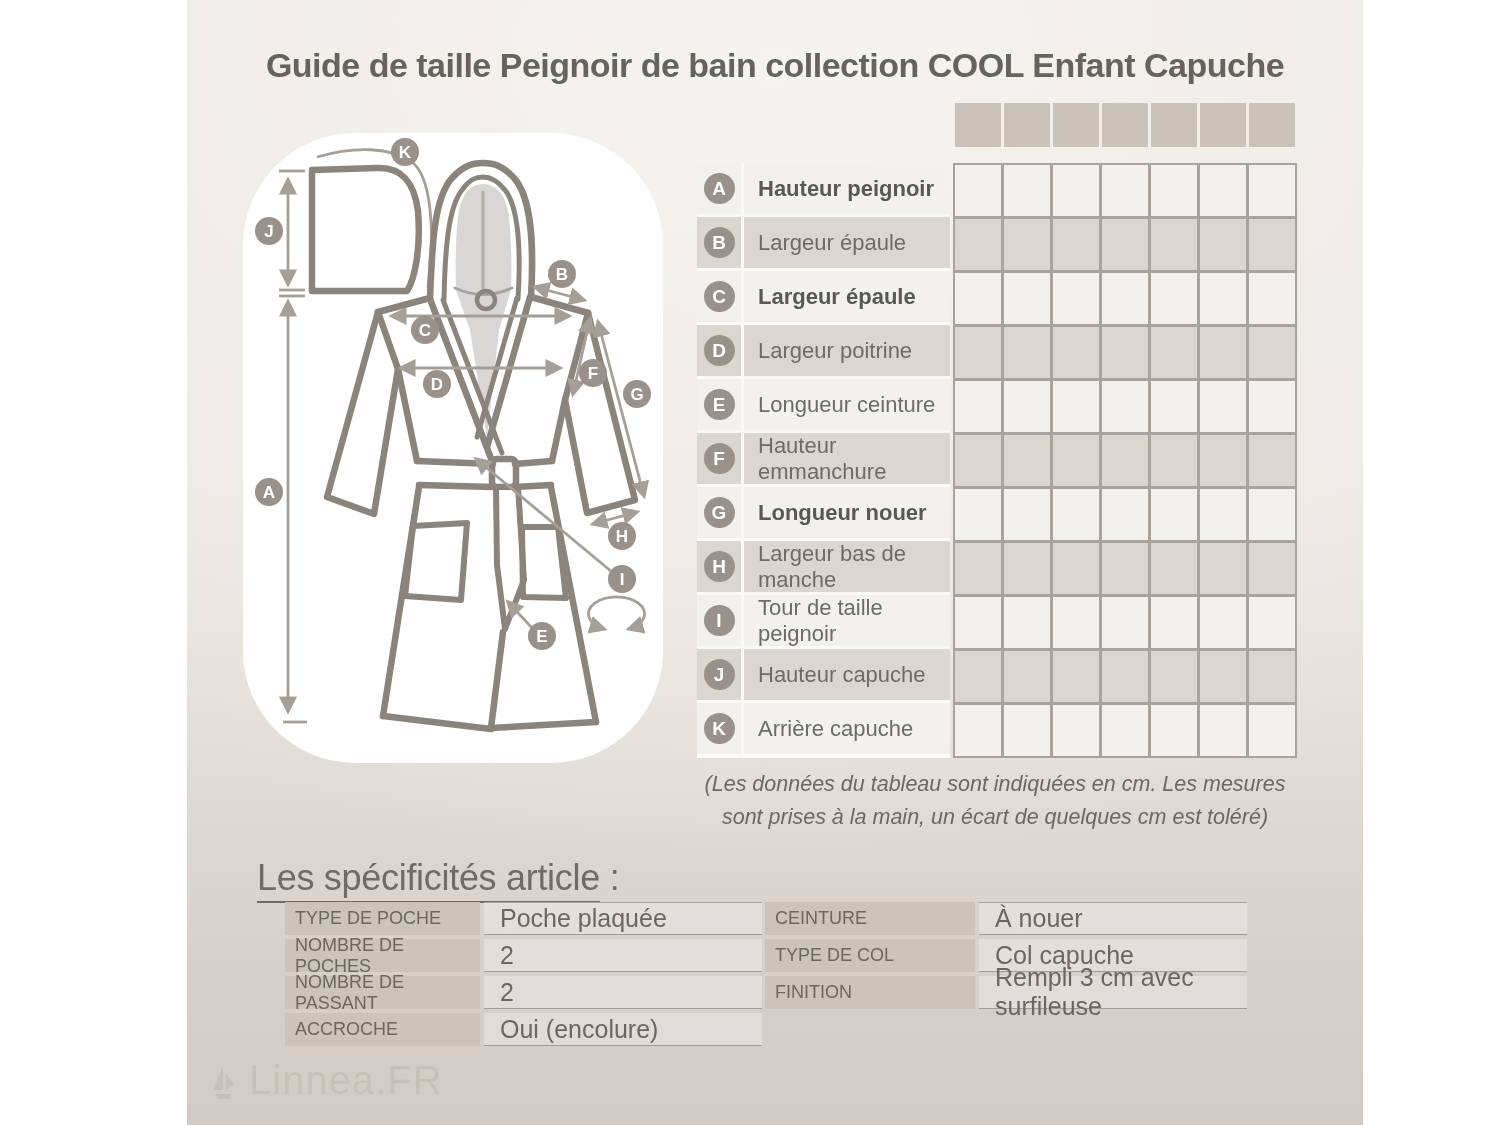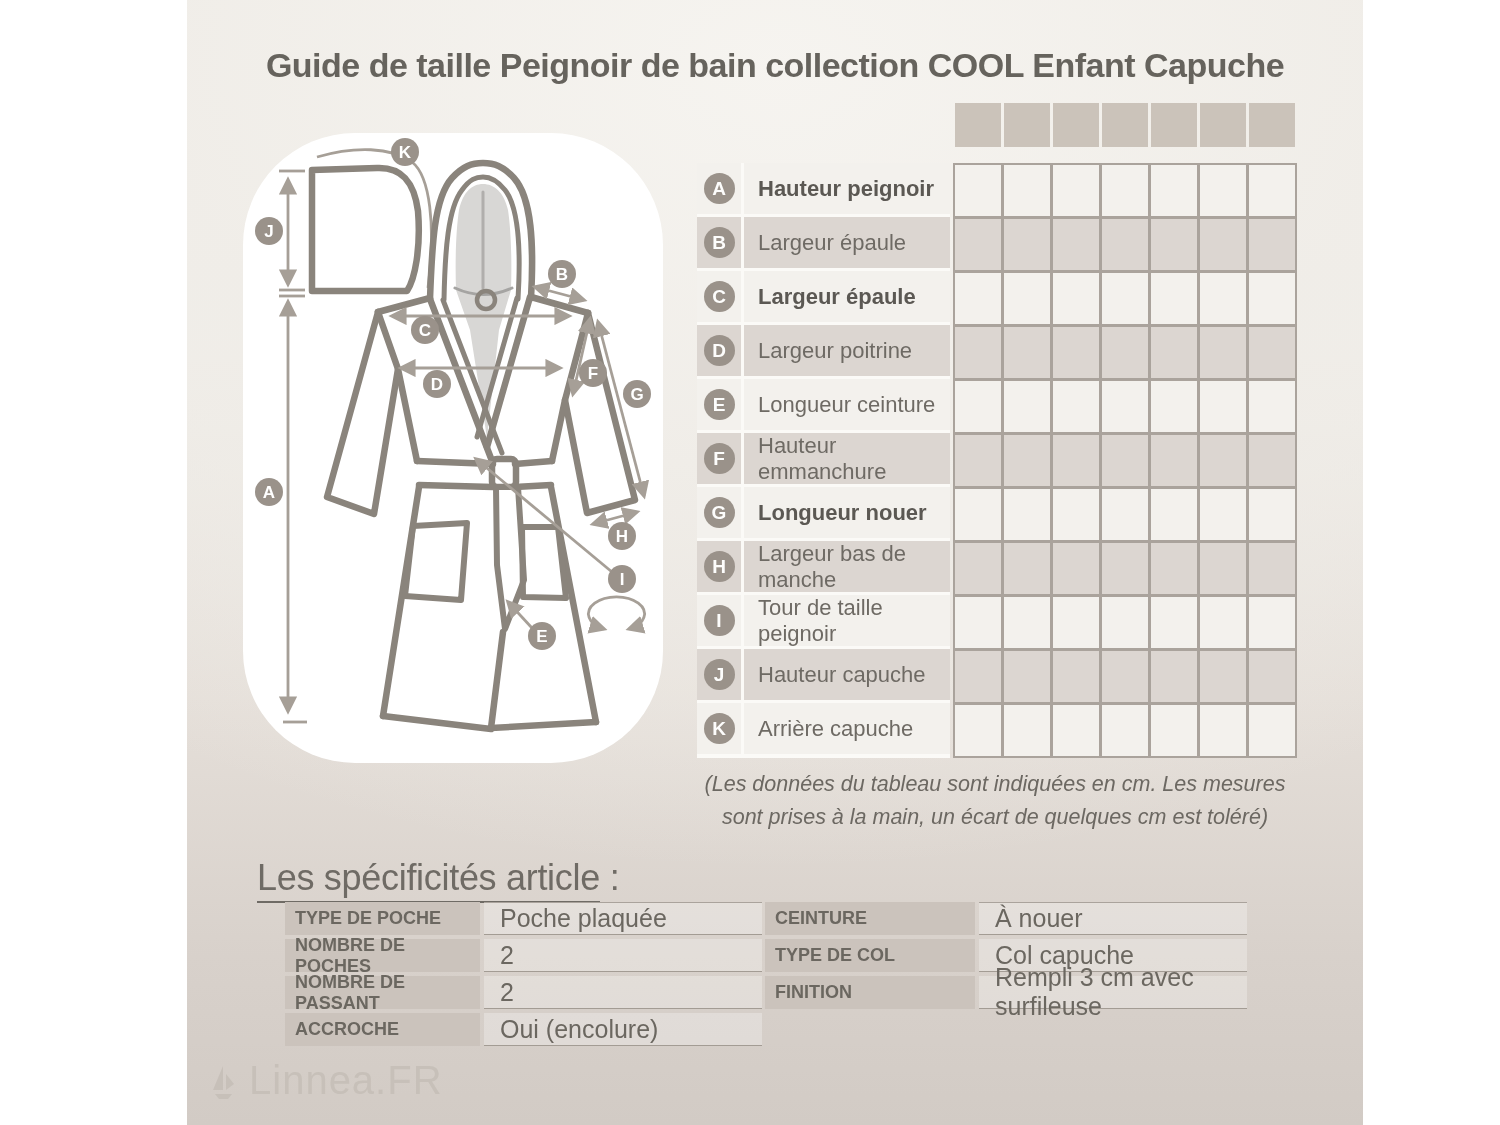--- a/index.html
+++ b/index.html
@@ -53,21 +53,21 @@
   
   .spec-heading{
     position:absolute;left:70px;top:833px;font-size:36px;color:#6f6b65;letter-spacing:-0.3px;margin-top:24px;
   }
   .spec-heading .u{border-bottom:2px solid #6f6b65;padding-bottom:3px;}
   .spec-table{position:absolute;top:902px;}
   .spec-table.left{left:98px;width:477px;}
   .spec-table.right{left:578px;width:482px;}
   .spec-row{display:flex;height:33px;margin-bottom:4px;}
   .spec-label{
-    background:#cbc3bc;font-weight:bold;font-size:18px;color:#6b6760;
+    background:#cbc3bc;font-weight:normal;font-size:18px;color:#6b6760;
     display:flex;align-items:center;padding-left:10px;box-sizing:border-box;margin-right:4px;
   }
   .spec-table.left  .spec-label{width:195px;}
   .spec-table.right .spec-label{width:210px;}
   .spec-value{
     flex:1;display:flex;align-items:center;padding-left:16px;
     font-size:25px;color:#6b6760;background:rgba(255,255,255,0.28);
     border-bottom:1px solid #a39c94;
   }
   .spec-row.first .spec-value{border-top:1px solid #aaa39c;}

